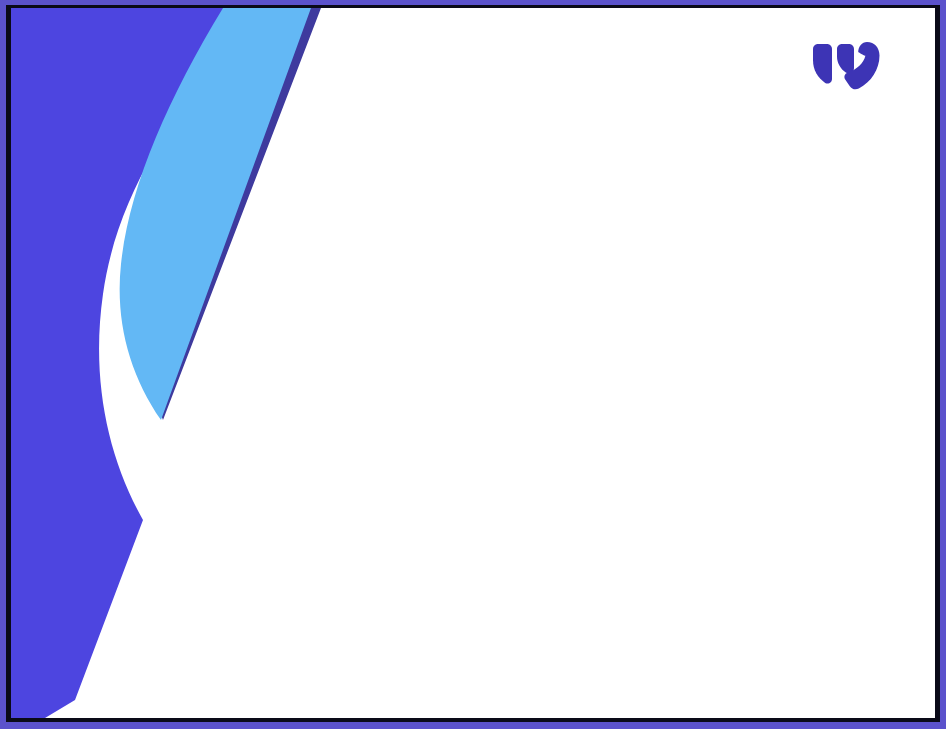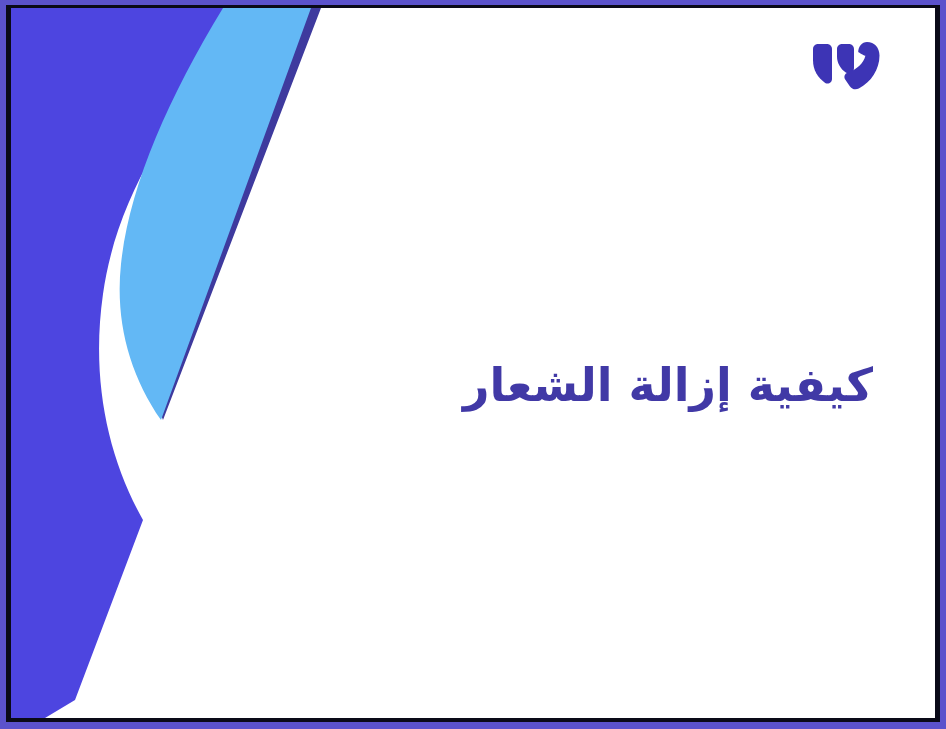--- a/index.html
+++ b/index.html
@@ -128,16 +128,15 @@
                    C 70.5 31.5 62.2 44.2 49.8 50.5
                    C 46.5 52.2 42.8 51.2 40.8 48.2
                    L 36.2 41.4 C 34.6 39 35.6 35.8 38.4 34.8
                    C 48.2 31.2 54.6 25.4 56.4 17.8
                    C 52.2 16.6 49.2 13 49.2 14.6
                    C 49.2 8.2 53 4 58 4 Z"></path>
         </g>
       </svg>
     </div>
 
-    <h1 class="headline">كيفية إزالة الشعار</h1>
 
   </div>
 </div>
 
 </body></html>

